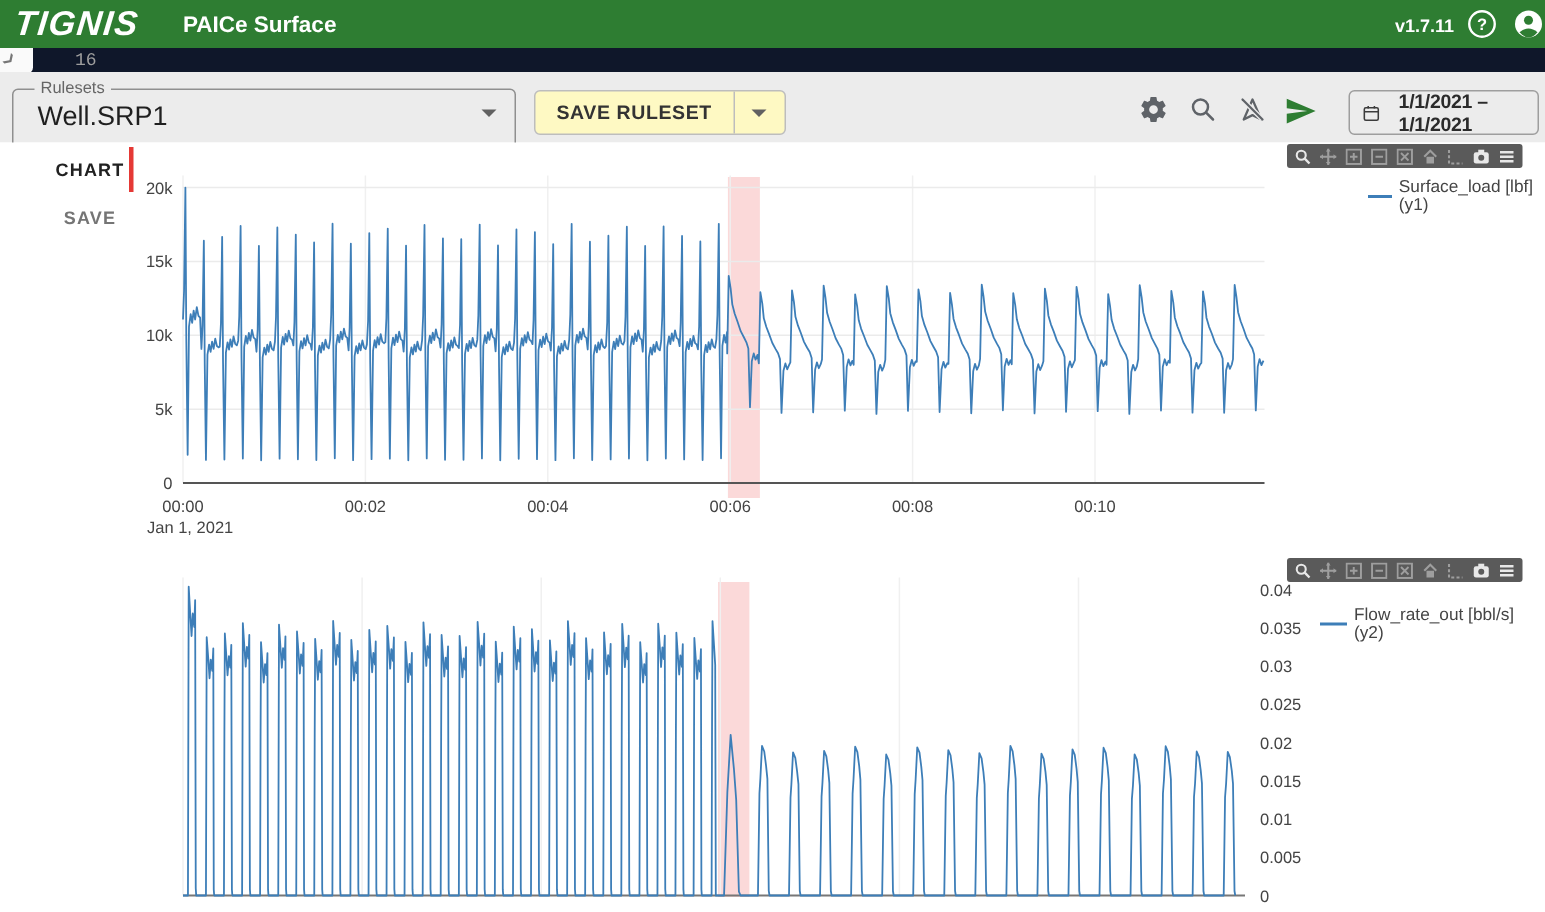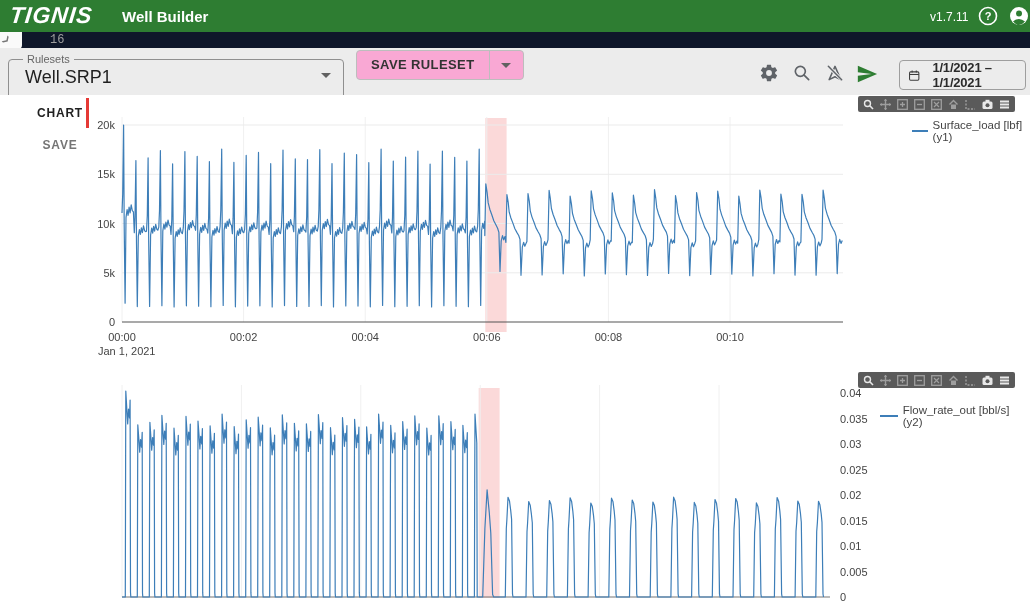--- a/index.html
+++ b/index.html
@@ -2,37 +2,37 @@
 <html><head>
 <meta charset="utf-8">
 <style>
   * { margin:0; padding:0; box-sizing:border-box; }
   html,body { width:1030px; height:608px; font-family:"Liberation Sans", sans-serif; background:#fff; overflow:hidden; }
 
   
   #app-header { position:absolute; left:0; top:0; width:1030px; height:32px; background:#2e7d32; color:#fff; }
   #logo { position:absolute; left:10px; top:2px; font-size:23px; font-weight:bold; font-style:italic; letter-spacing:1px; transform:skewX(-6deg); }
   #app-title { position:absolute; left:122px; top:8px; font-size:15px; font-weight:bold; }
-  #version { position:absolute; left:930px; top:10px; font-size:12px; font-weight:normal; }
+  #version { position:absolute; left:930px; top:10px; font-size:12px; font-weight:bold; }
   .hdr-icon { position:absolute; top:5px; width:22px; height:22px; cursor:pointer; }
 
   
   #console-strip { position:absolute; left:0; top:32px; width:1030px; height:16px; background:#0f172a; }
   #console-line-number { position:absolute; left:50px; top:1px; font-size:12px; color:#9e9e9e; font-family:"Liberation Mono", monospace; }
   #collapse-tab { position:absolute; left:0; top:32px; width:22px; height:17px; background:#fafafa; border-radius:0 0 4px 0; cursor:pointer; }
   #collapse-tab span { position:absolute; left:3px; top:3px; font-size:8px; color:#777; transform:rotate(45deg); display:block;}
 
   
   #toolbar { position:absolute; left:0; top:48px; width:1030px; height:47px; background:#ececec; }
   #ruleset-select { position:absolute; left:8px; top:11px; width:336px; height:42px; border:1px solid #8f8f8f; border-radius:4px; cursor:pointer; }
   #ruleset-label { position:absolute; left:14px; top:-7px; font-size:11px; color:#666; background:#ececec; padding:0 4px; }
   #ruleset-value { position:absolute; left:16px; top:7px; font-size:18px; color:#1f1f1f; }
   .caret-down { width:0; height:0; border-left:5px solid transparent; border-right:5px solid transparent; border-top:5px solid #616161; }
   #ruleset-caret { position:absolute; right:12px; top:13px; }
-  #save-split { position:absolute; left:356px; top:2px; height:30px; background:#f9a8d4; border:1px solid #bdbdbd; border-radius:4px; display:flex; }
+  #save-split { position:absolute; left:356px; top:12px; height:30px; background:#fef9c3; border:1px solid #bdbdbd; border-radius:4px; display:flex; }
   #save-button { padding:0 14px; font-size:13px; font-weight:bold; color:#333; letter-spacing:0.4px; line-height:28px; cursor:pointer; }
   #save-caret-button { width:34px; border-left:1px solid #bdbdbd; display:flex; align-items:center; justify-content:center; cursor:pointer; }
   #resize-handle { position:absolute; left:509px; top:50px; width:15px; height:8px; cursor:row-resize; }
   #resize-handle div { height:1.5px; background:#9a9a9a; margin:2px 0; }
   .tb-icon-btn { position:absolute; top:15px; width:24px; height:24px; cursor:pointer; text-align:center; }
   #date-range-button { position:absolute; left:899px; top:12px; width:127px; height:30px; border:1px solid #9e9e9e; border-radius:4px; display:flex; align-items:center; padding-left:8px; cursor:pointer; }
   #date-range-text { font-size:13px; font-weight:bold; color:#2b2b2b; margin-left:12px; letter-spacing:-0.2px; }
 
   
   #content { position:absolute; left:0; top:95px; width:1030px; height:513px; background:#fff; }
@@ -50,21 +50,21 @@
   .legend { position:absolute; display:flex; align-items:center; font-size:11.5px; color:#444; }
   .legend-swatch { width:18px; height:0; border-top:2px solid #3d7eb8; margin-right:5px; }
 
   svg.chart { position:absolute; }
 </style>
 </head>
 <body>
 
 <header id="app-header">
   <div id="logo">TIGNIS</div>
-  <div id="app-title">Well Builder</div>
+  <div id="app-title">PAICe Surface</div>
   <div id="version">v1.7.11</div>
   <div class="hdr-icon" style="left:977px;">
     <svg width="22" height="22" viewBox="0 0 22 22">
       <circle cx="11" cy="11" r="8.5" fill="none" stroke="#fff" stroke-width="1.6"></circle>
       <text x="11" y="15" font-size="11" font-weight="bold" fill="#fff" text-anchor="middle" font-family="Liberation Sans, sans-serif">?</text>
     </svg>
   </div>
   <div class="hdr-icon" style="left:1008px;">
     <svg width="22" height="22" viewBox="0 0 22 22">
       <circle cx="11" cy="11" r="9" fill="#fff"></circle>

